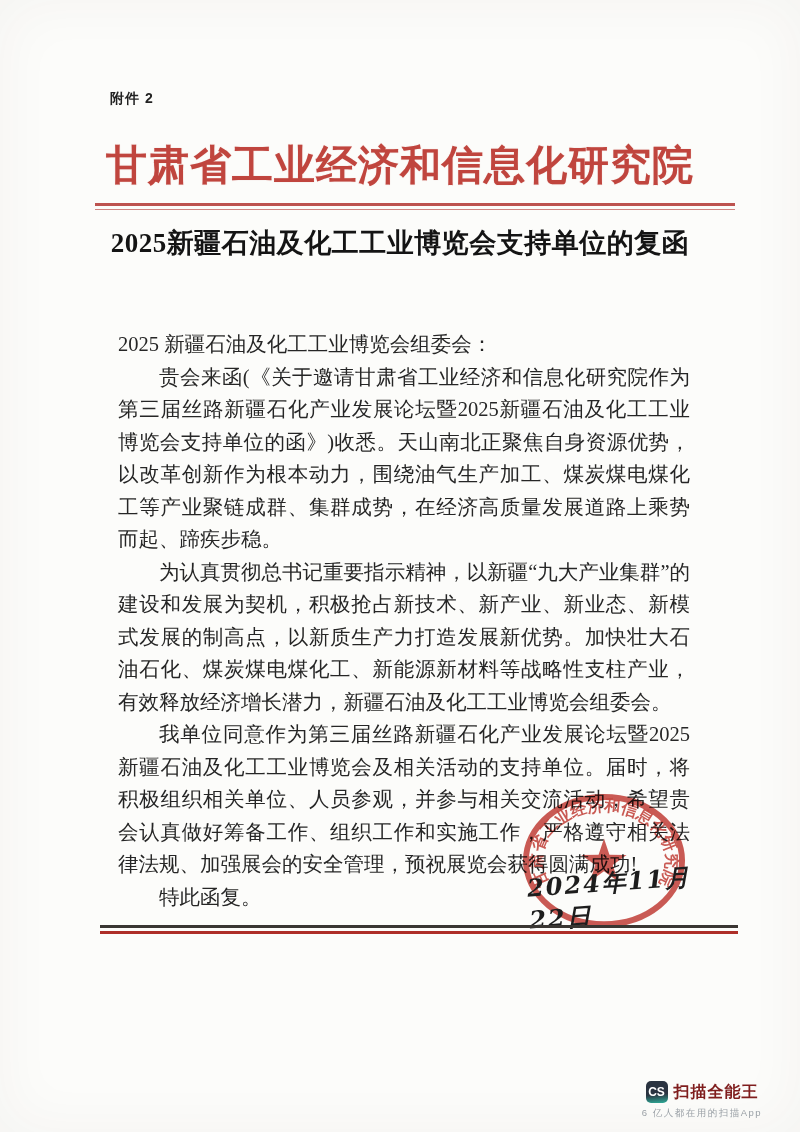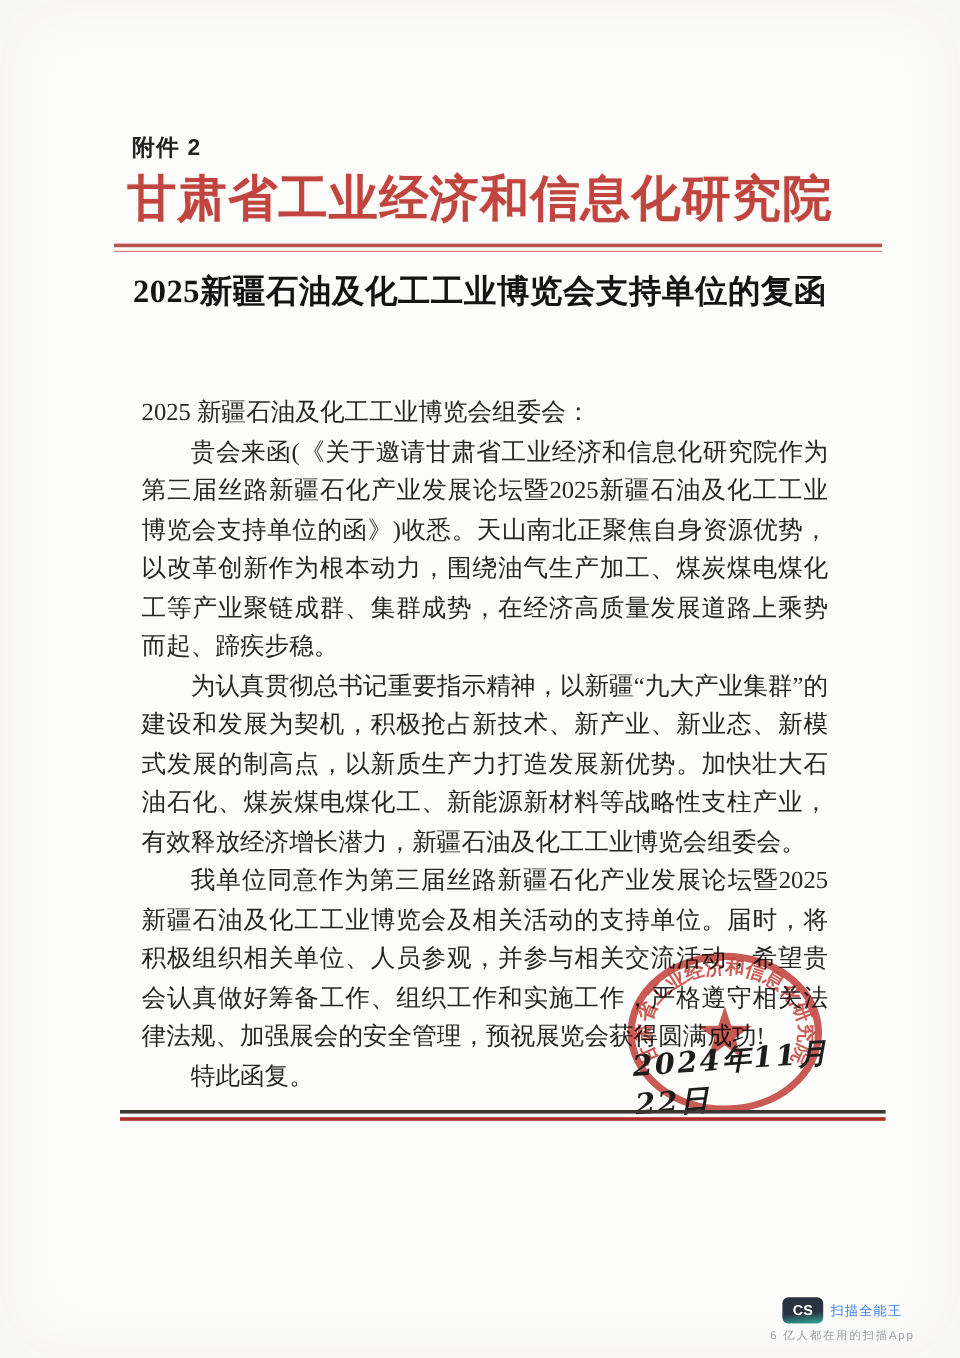--- a/index.html
+++ b/index.html
@@ -7,23 +7,23 @@
     width:800px;height:1132px;position:relative;overflow:hidden;
     background:#fbfbf9;
     font-family:"Liberation Serif","DejaVu Serif",serif;
   }
   .page{
     position:absolute;inset:0;
     background:#fcfcfa;
     box-shadow:inset 0 0 60px rgba(60,55,50,0.045);
   }
   .attachment{
-    position:absolute;left:110px;top:110px;
+    position:absolute;left:110px;top:90px;
     font-family:"Liberation Sans","DejaVu Sans",sans-serif;
-    font-weight:bold;font-size:19px;color:#222;letter-spacing:1px;
+    font-weight:bold;font-size:14px;color:#222;letter-spacing:1px;
   }
   .letterhead{
     position:absolute;left:0;right:0;top:138px;
     text-align:center;
     font-size:41px;font-weight:bold;color:#c0453e;
     letter-spacing:1px;
     text-shadow:0 0 1px rgba(192,69,62,0.35);
   }
   .red-rule{position:absolute;left:95px;width:640px;top:203px;}
   .red-rule .r1{height:3px;background:#b23530;opacity:.85;}
@@ -54,26 +54,26 @@
   .bottom-rule{position:absolute;left:100px;width:638px;top:925px;}
   .bottom-rule .b1{height:2.5px;background:#3a3632;}
   .bottom-rule .b2{height:3px;background:#ae2f28;margin-top:3px;}
   .watermark{
     position:absolute;right:18px;bottom:12px;width:160px;
     font-family:"Liberation Sans","DejaVu Sans",sans-serif;
     text-align:center;
   }
   .wm-row{display:flex;align-items:center;justify-content:center;gap:6px;}
   .cs-badge{
-    width:34px;height:22px;border-radius:5px;
+    width:22px;height:22px;border-radius:5px;
     background:linear-gradient(175deg,#2a3340 0%,#2a3340 60%,#2fae9a 100%);
     color:#fff;font-weight:bold;font-size:12px;line-height:22px;text-align:center;
     flex:0 0 auto;
   }
-  .wm-name{font-size:11px;font-weight:normal;color:#3b82f6;letter-spacing:1px;}
+  .wm-name{font-size:16px;font-weight:bold;color:#7f1d1d;letter-spacing:1px;}
   .wm-tag{margin-top:4px;font-size:9.5px;color:#9aa0a6;letter-spacing:1.5px;}
 </style>
 </head>
 <body>
 
 <div class="page">
 
   <div class="attachment">附件 2</div>
 
   <div class="letterhead">甘肃省工业经济和信息化研究院</div>

